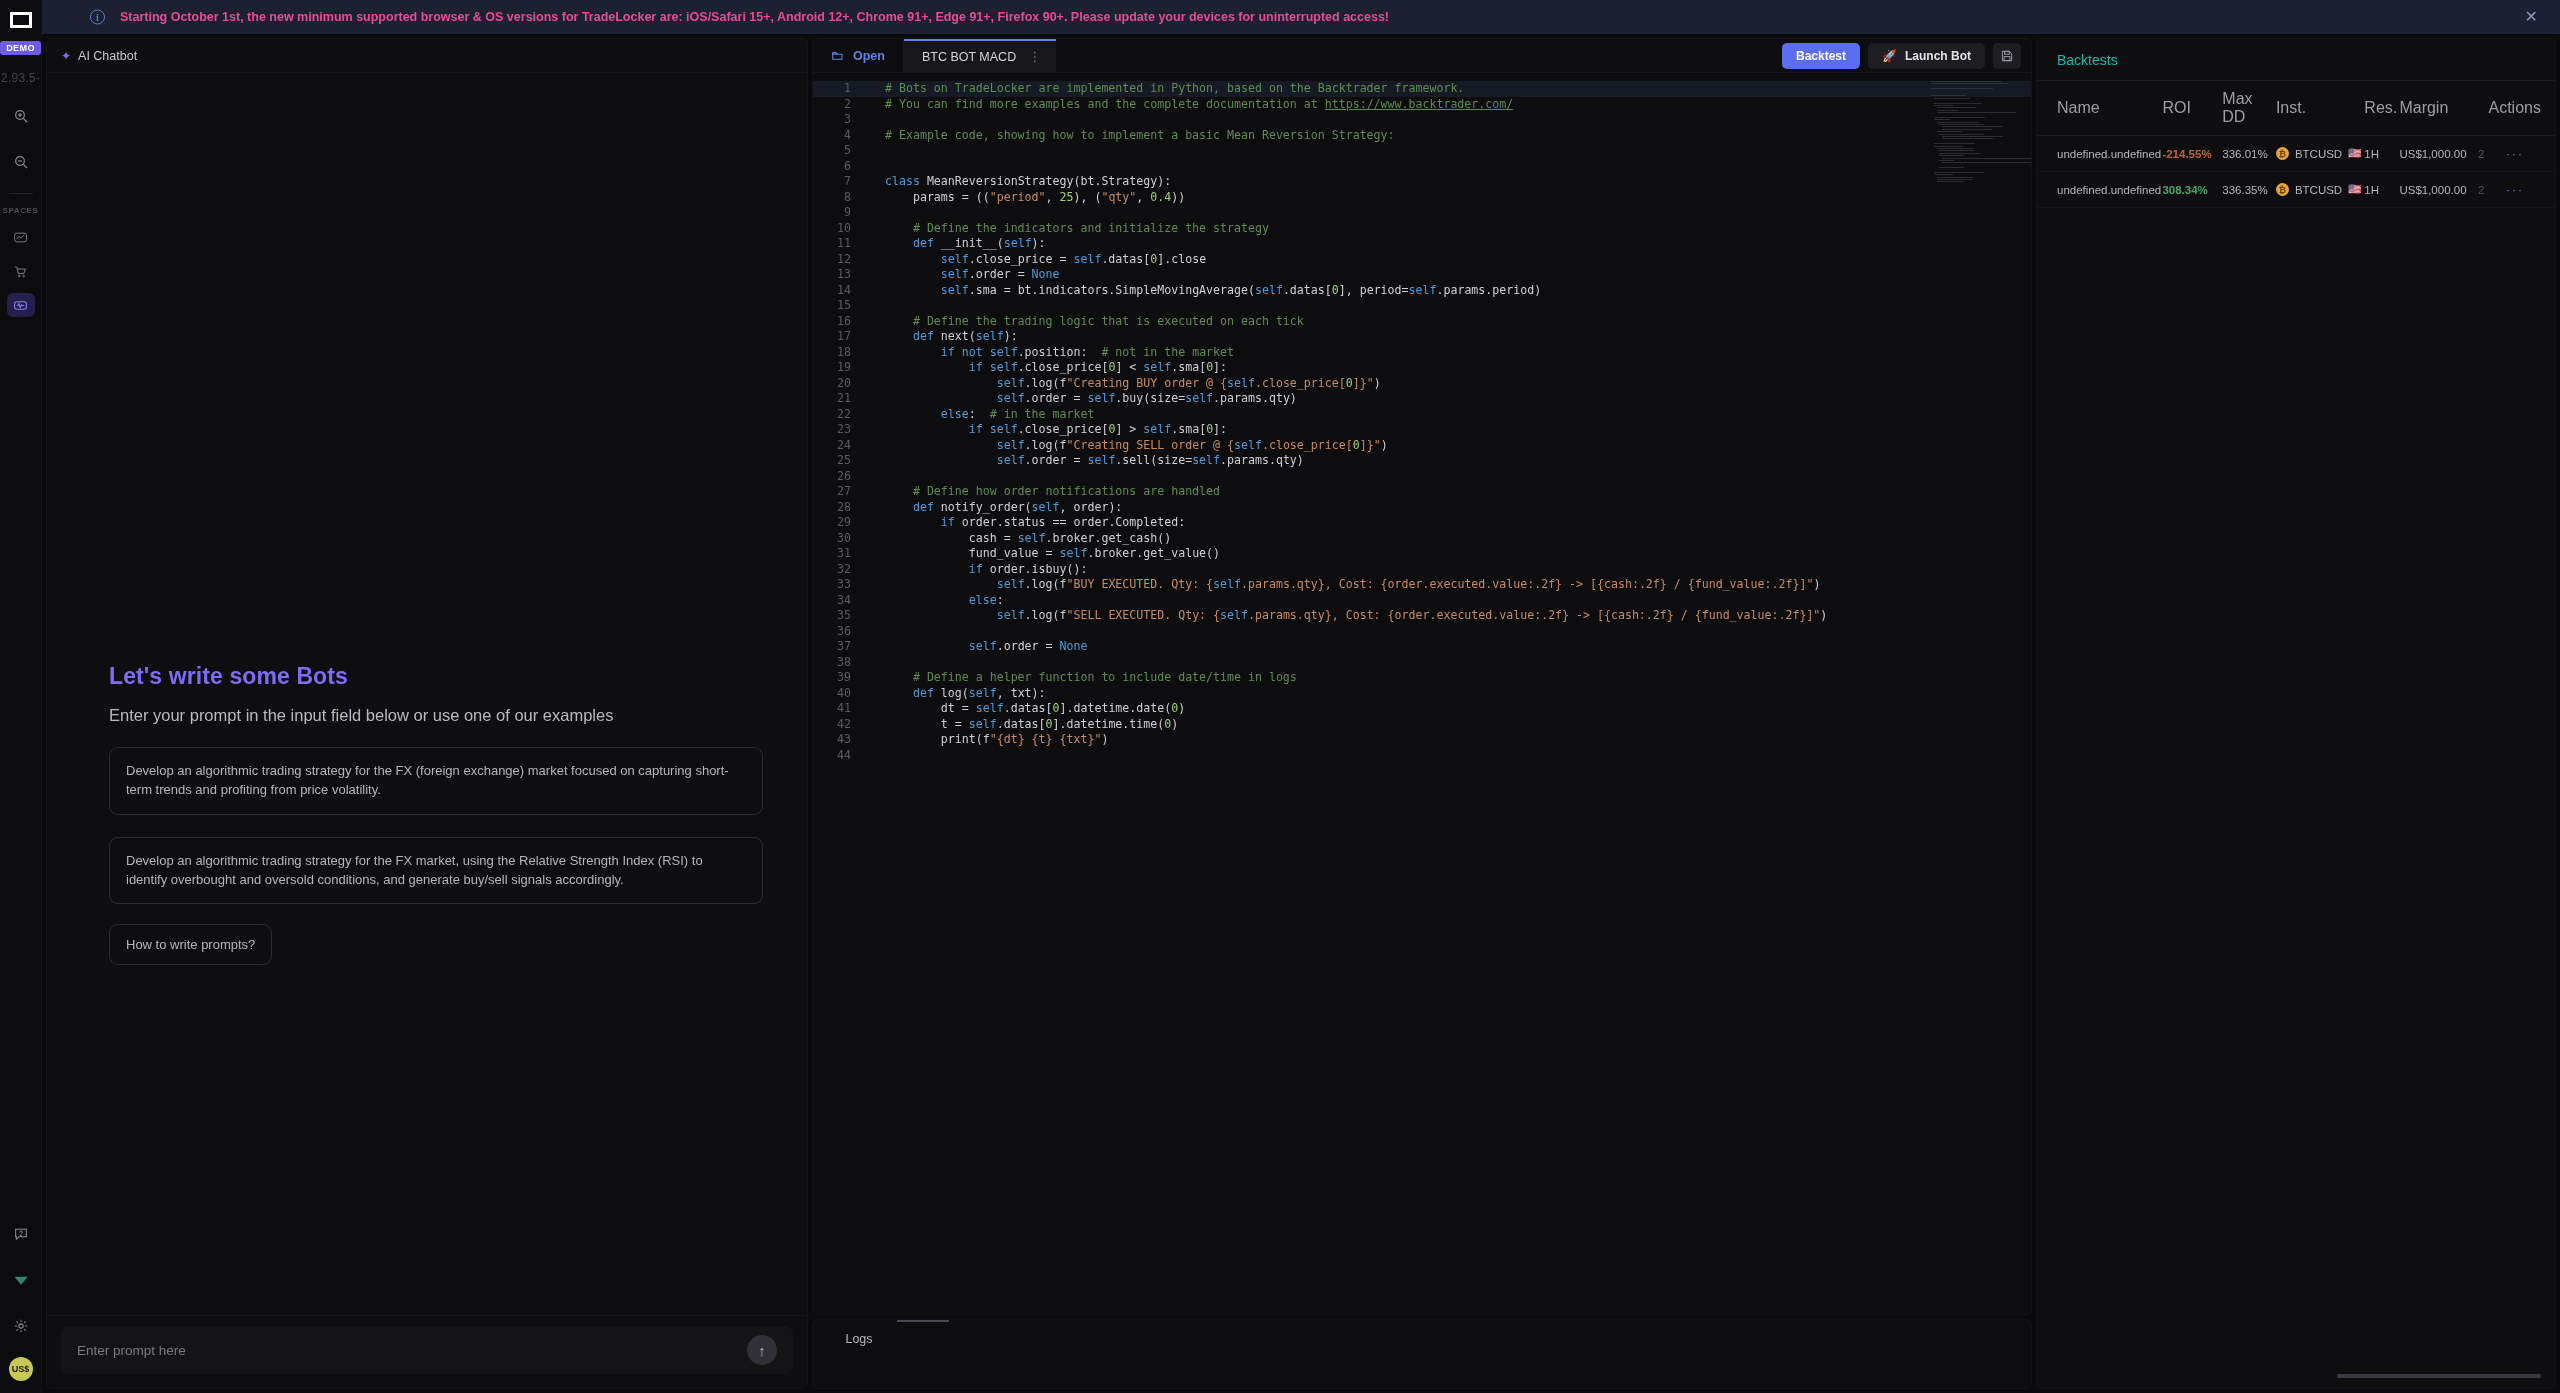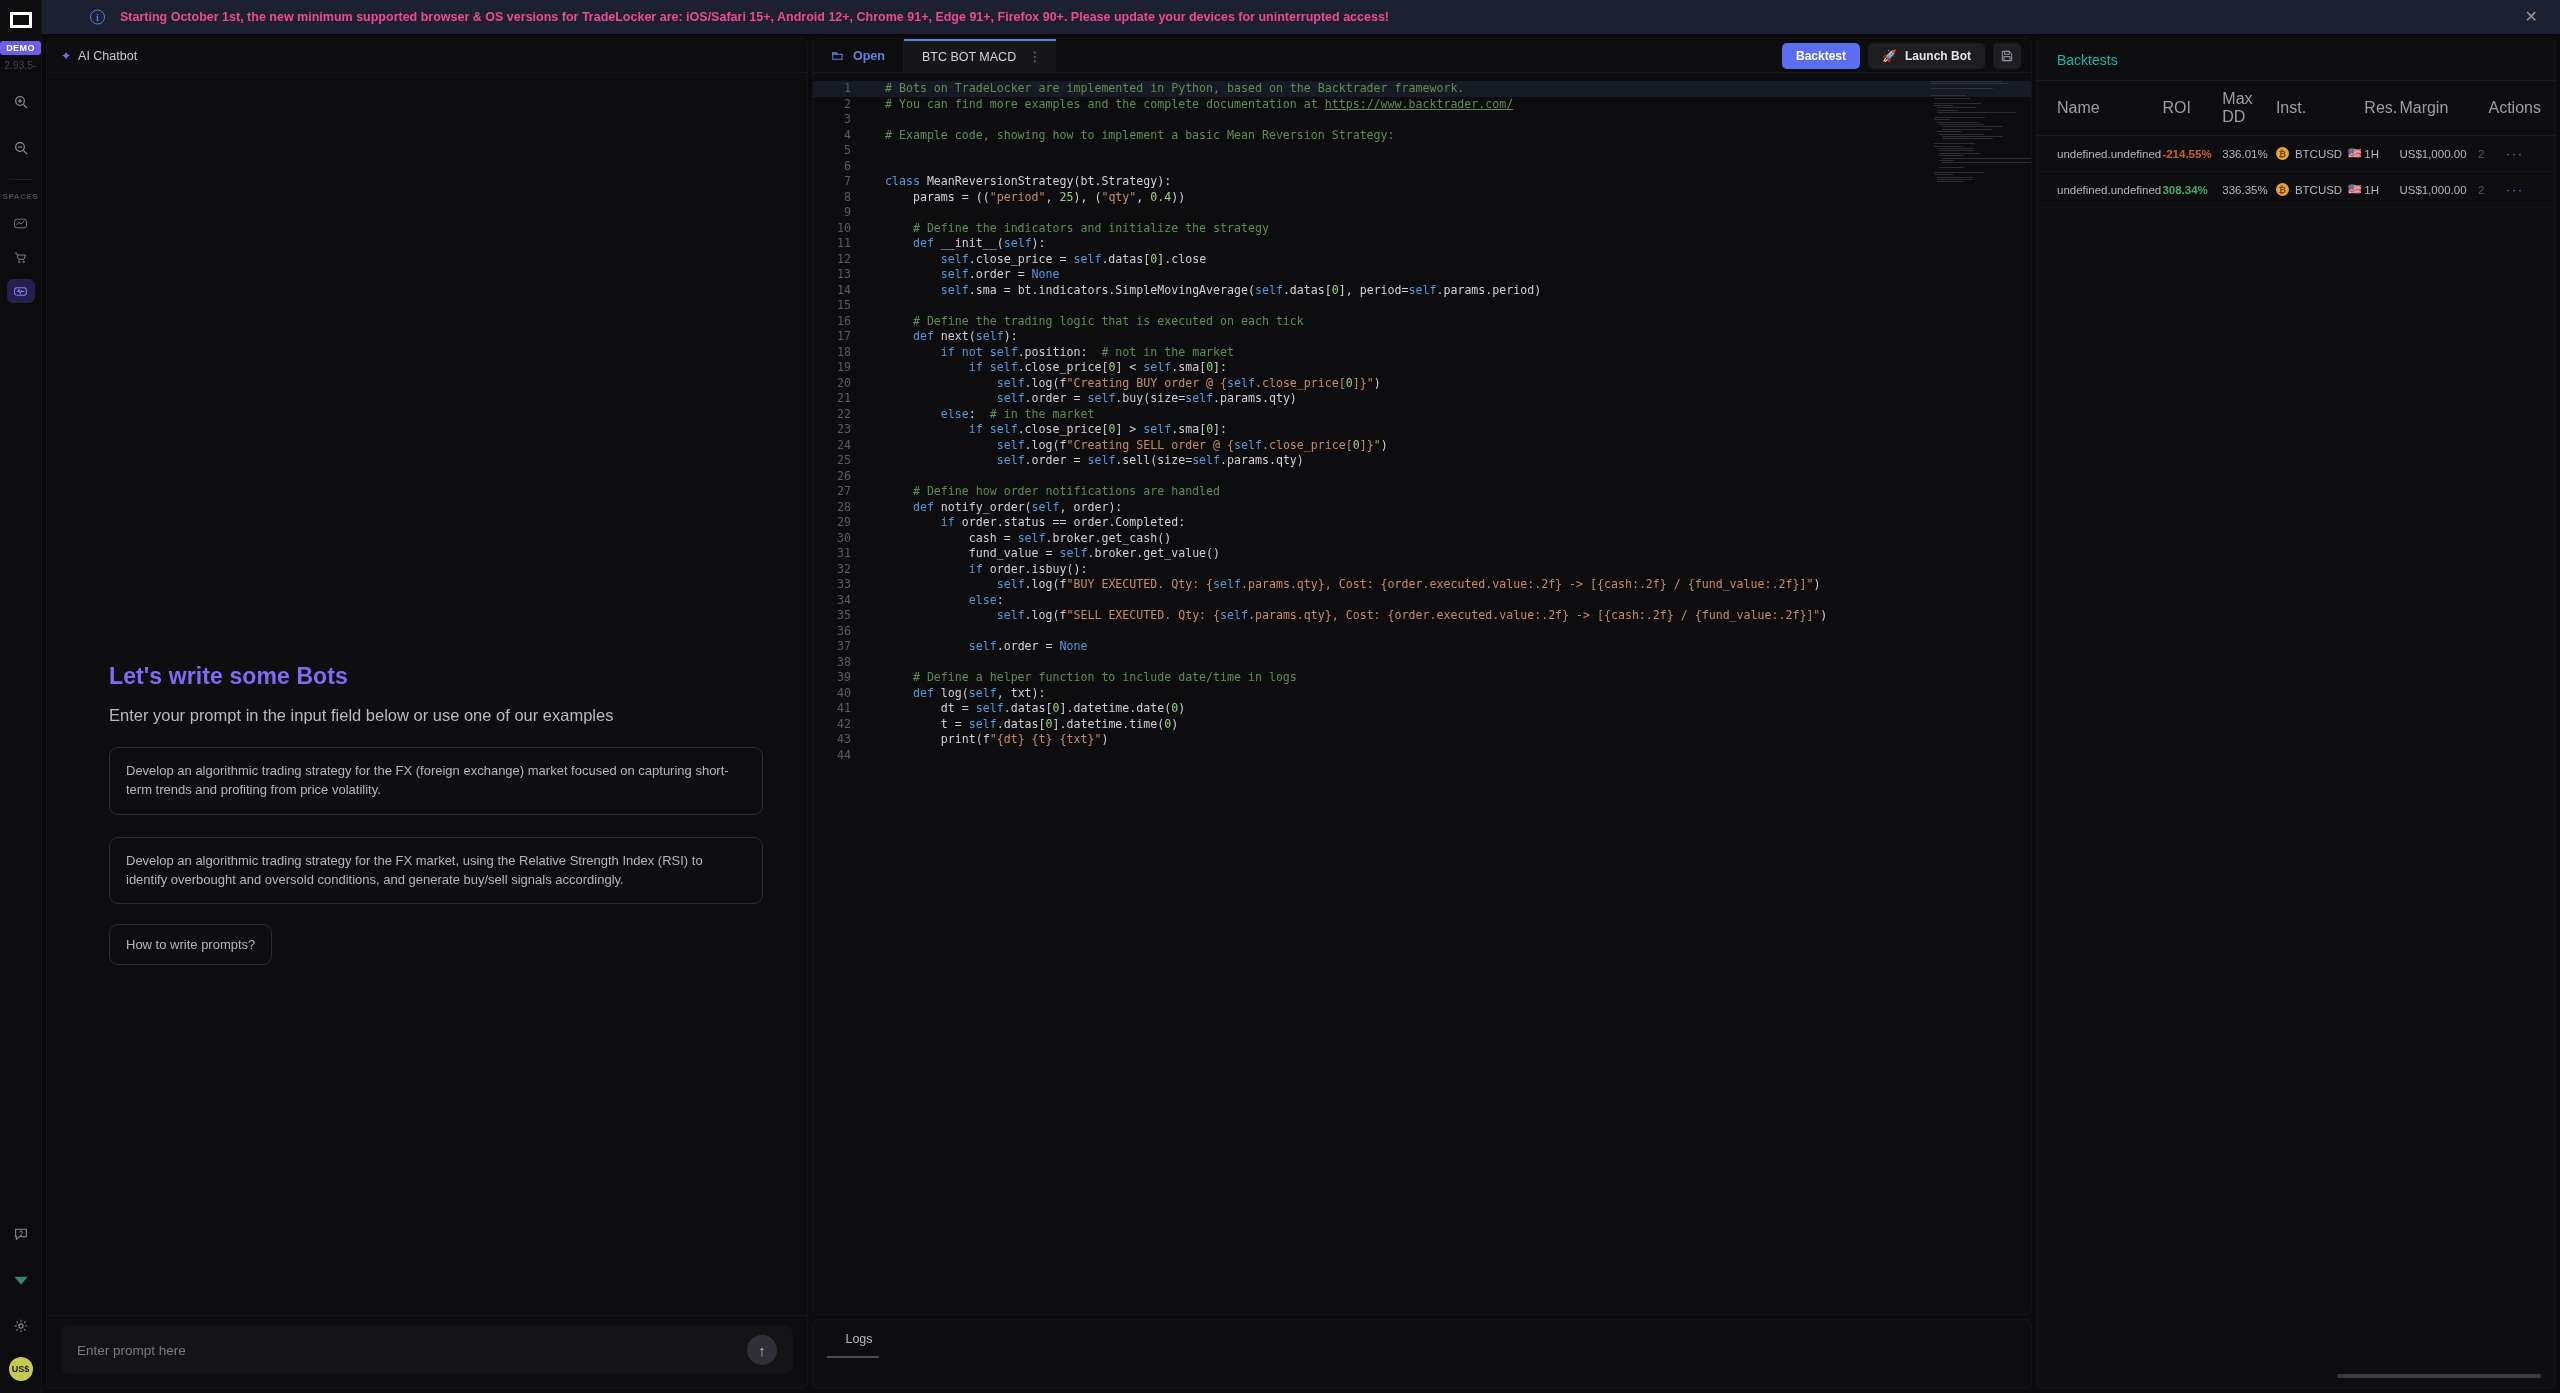--- a/index.html
+++ b/index.html
@@ -25,21 +25,21 @@
   .logo .l1 { left: 4px; top: 2px; width: 22px; height: 3px; }
   .logo .l2 { left: 4px; top: 2px; width: 3px; height: 16px; }
   .logo .l3 { left: 23px; top: 2px; width: 3px; height: 16px; }
   .logo .l4 { left: 4px; top: 15px; width: 22px; height: 3px; }
   .demo {
     margin-top: 5px;
     background: #6c5ce7; color: #ffffff;
     font-size: 9px; font-weight: bold; letter-spacing: .4px;
     padding: 2px 6px; border-radius: 3px;
   }
-  .ver { margin-top: 5px; font-size: 10px; color: #45454c; letter-spacing: .2px; }
+  .ver { margin-top: 16px; font-size: 12px; color: #45454c; letter-spacing: .2px; }
   .rail-icon {
     width: 30px; height: 30px; margin-top: 16px;
     display: flex; align-items: center; justify-content: center;
     border-radius: 6px; color: #8b8b94;
   }
   .rail-icon svg { width: 16px; height: 16px; display: block; }
   .rail-sep { width: 24px; height: 1px; background: #202026; margin-top: 16px; }
   .spaces-label {
     margin-top: 12px; font-size: 8px; color: #4a4a52;
     letter-spacing: .6px; font-weight: bold;
@@ -200,21 +200,21 @@
   .minimap {
     position: absolute; top: 8px; right: 10px; width: 90px; height: 78px;
     opacity: .55;
   }
   .mm-line { height: 1px; background: #47474f; margin-bottom: 1.4px; }
 
   
   .logs-panel {
     height: 70px; flex: 0 0 70px; background: #0d0d0f;
     border: 1px solid #141418; border-radius: 6px;
-    display: flex; flex-direction: column;
+    display: flex; flex-direction: row;
   }
   .logs-tab {
     font-size: 12.5px; color: #b6b6be; padding: 12px 0 8px 22px;
     border-bottom: 2px solid transparent; width: 70px; text-align: center;
   }
   .logs-underline { width: 52px; height: 2px; background: #4a4a54; margin-left: 14px; }
 
   
   .bt-panel {
     width: 520px; flex: 0 0 520px; background: #0e0e10;

